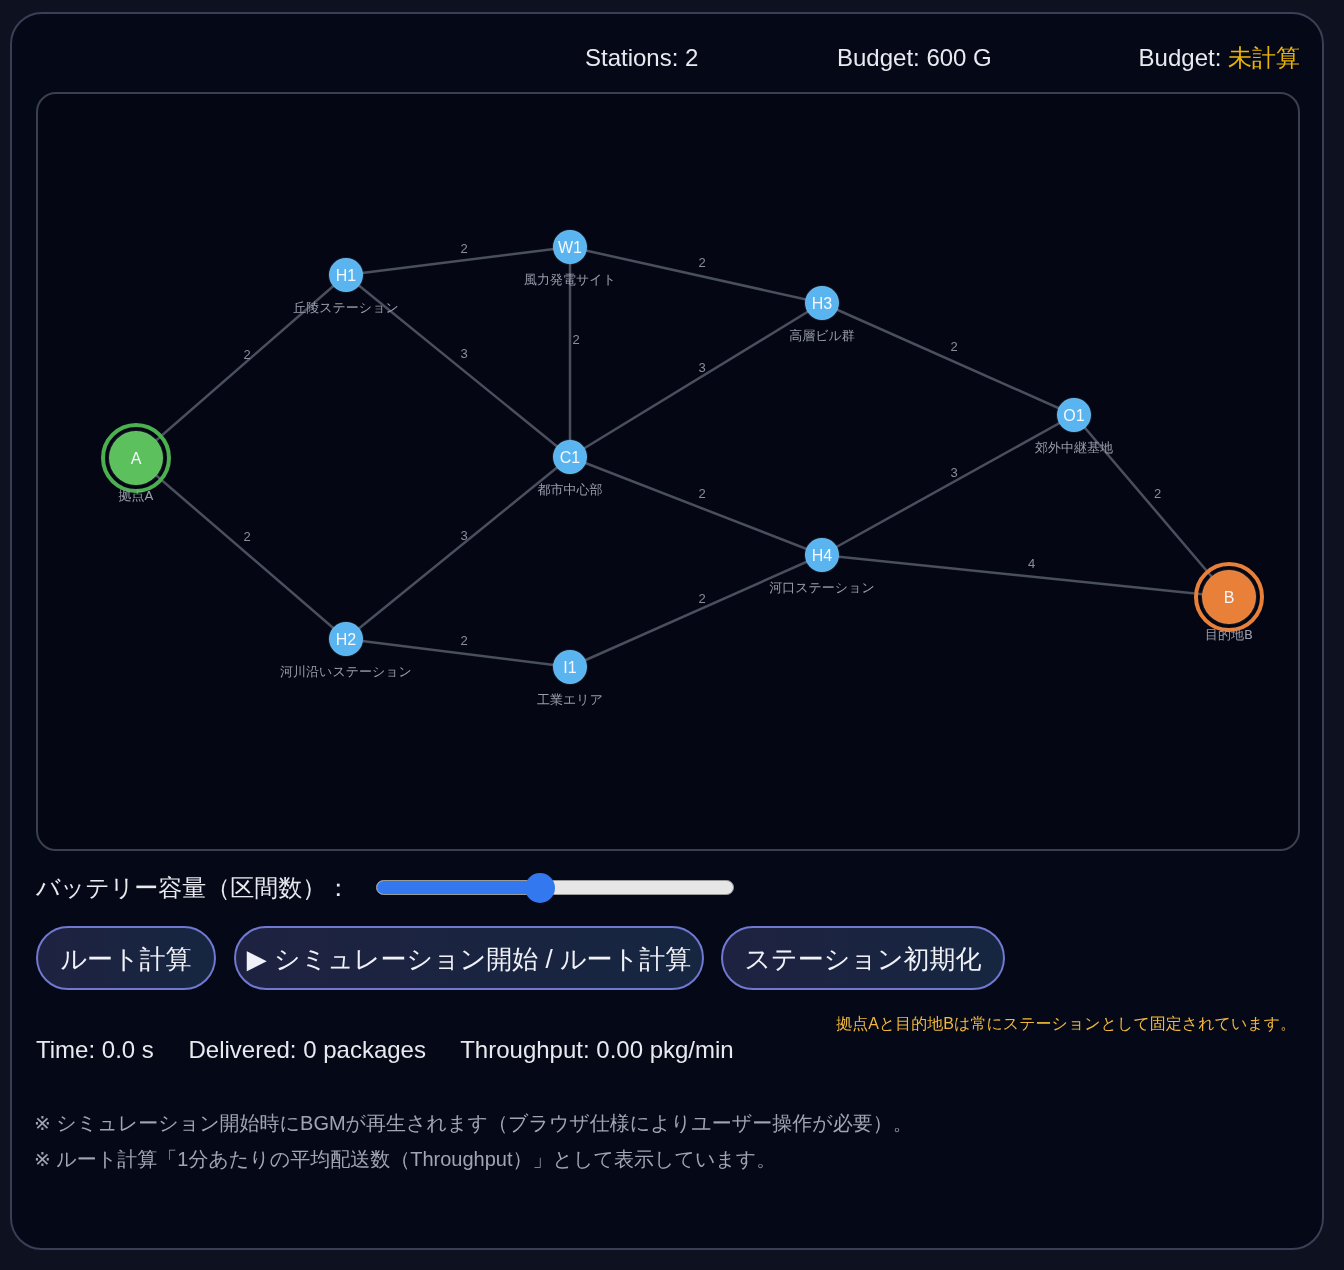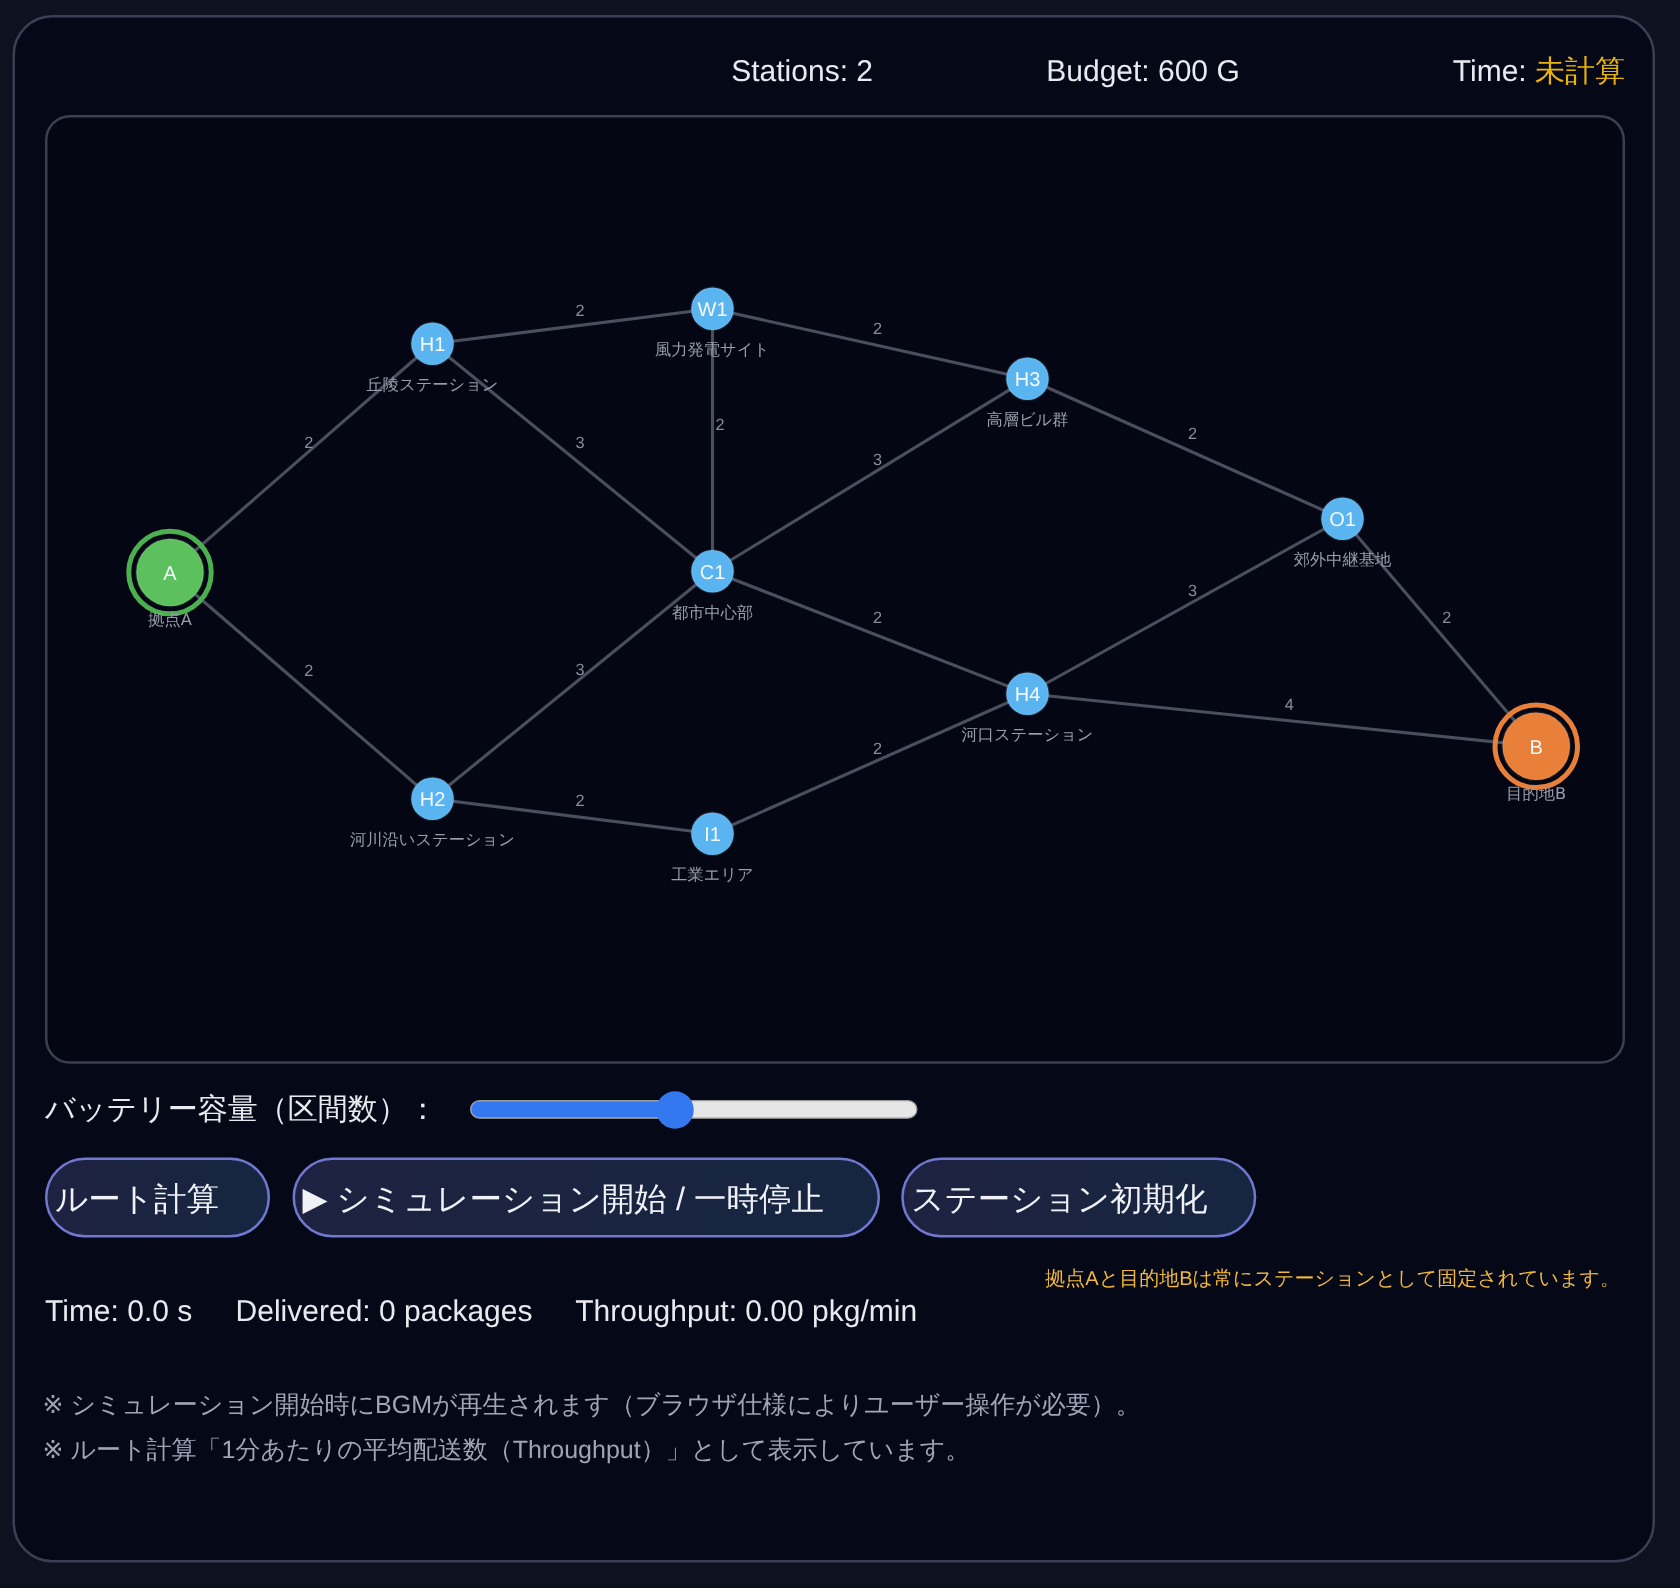--- a/index.html
+++ b/index.html
@@ -39,21 +39,21 @@
     background:#3478f0; border-radius:8px 0 0 8px;
   }
   .slider-thumb {
     position:absolute; left:140px; top:-8px; width:30px; height:30px; border-radius:50%;
     background:#3478f0;
   }
   .btn {
     position:absolute; top:926px; height:64px; box-sizing:border-box;
     border:2px solid #7078d0; border-radius:32px;
     background:linear-gradient(90deg,#1e2240,#162640);
-    color:#f0f2f8; font-size:26px; line-height:60px; text-align:left;
+    color:#f0f2f8; font-size:26px; line-height:60px; text-align:center;
     font-family:"Liberation Sans","DejaVu Sans",sans-serif;
   }
   .stats {
     position:absolute; left:36px; top:1032px; font-size:24px; line-height:36px; white-space:nowrap;
   }
   .stats span { margin-right:28px;margin-top:36px; }
   .note {
     position:absolute; right:48px; top:1010px; width:480px; text-align:right;
     color:#f0b83c; font-size:16px; line-height:28px;
   }
@@ -62,21 +62,21 @@
   }
 </style>
 </head>
 <body>
 
 <div class="card"></div>
 
 <div class="header">
   <span style="left:549px">Stations: 2</span>
   <span style="left:801px">Budget: 600 G</span>
-  <span style="right:0"><span style="position:static">Time: </span><span style="position:static" class="route-val">未計算</span></span>
+  <span style="right:0"><span style="position:static">Budget: </span><span style="position:static" class="route-val">未計算</span></span>
 </div>
 
 <div class="panel">
   <svg id="graph-svg" width="1264" height="759">
       <line x1="100" y1="366" x2="310" y2="183" stroke="#4a4f5e" stroke-width="2.5"></line>
       <text x="211" y="266.5" fill="#8a8e9c" font-size="13" font-family="Liberation Sans, sans-serif" text-anchor="middle">2</text>
       <line x1="100" y1="366" x2="310" y2="547" stroke="#4a4f5e" stroke-width="2.5"></line>
       <text x="211" y="448.5" fill="#8a8e9c" font-size="13" font-family="Liberation Sans, sans-serif" text-anchor="middle">2</text>
       <line x1="310" y1="183" x2="534" y2="155" stroke="#4a4f5e" stroke-width="2.5"></line>
       <text x="428" y="161" fill="#8a8e9c" font-size="13" font-family="Liberation Sans, sans-serif" text-anchor="middle">2</text>
@@ -159,21 +159,21 @@
     </svg>
 </div>
 
 <div class="slider-row">バッテリー容量（区間数）：</div>
 <div class="slider">
   <div class="slider-fill" style="width: 162.727px;"></div>
   <div class="slider-thumb" style="left: 147.727px;"></div>
 </div>
 
 <button class="btn" style="left:36px; width:180px;">ルート計算</button>
-<button class="btn" style="left:234px; width:470px;">▶ シミュレーション開始 / 一時停止</button>
+<button class="btn" style="left:234px; width:470px;">▶ シミュレーション開始 / ルート計算</button>
 <button class="btn" style="left:721px; width:284px;">ステーション初期化</button>
 
 <div class="stats">
   <span>Time: 0.0 s</span>
   <span>Delivered: 0 packages</span>
   <span>Throughput: 0.00 pkg/min</span>
 </div>
 
 <div class="note">拠点Aと目的地Bは常にステーションとして固定されています。</div>
 

